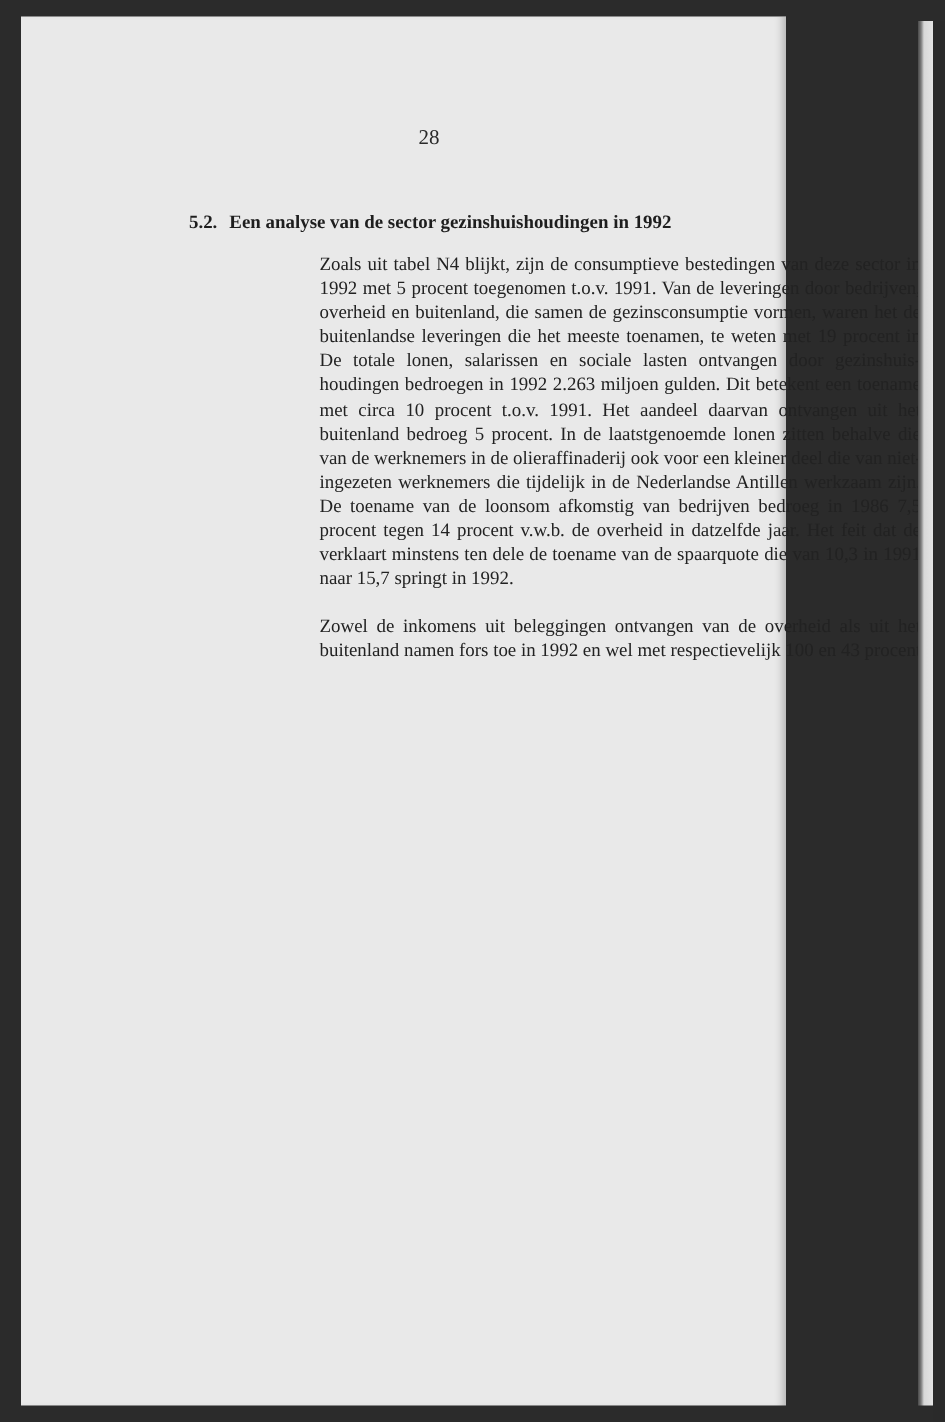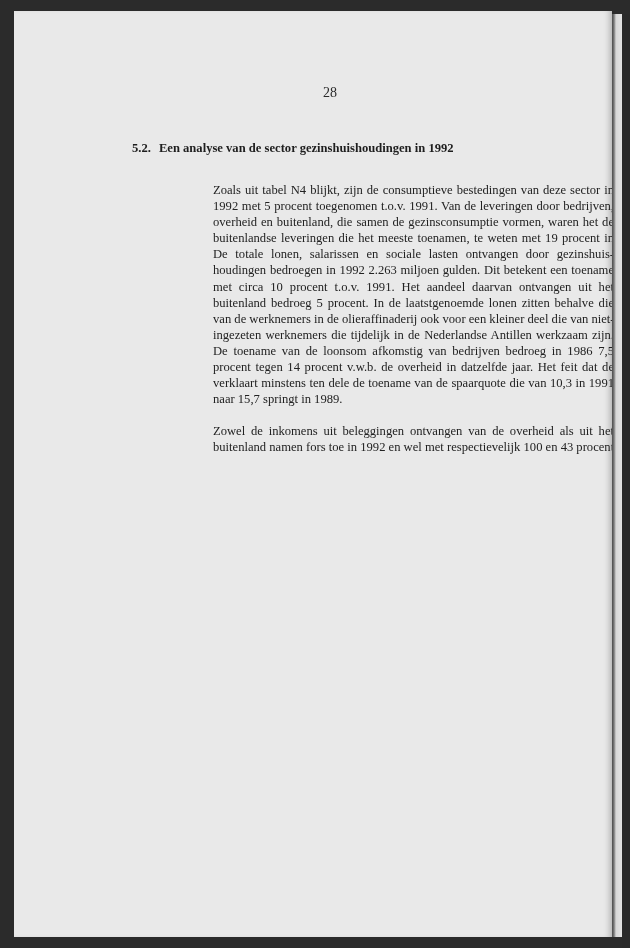--- a/index.html
+++ b/index.html
@@ -6,23 +6,24 @@
     body {
       width: 630px; height: 948px;
       background: #2b2b2b;
       position: relative;
       overflow: hidden;
       font-family: "Liberation Serif", "DejaVu Serif", serif;
     }
     .page {
       position: absolute;
       left: 14px; top: 11px;
-      width: 598px; height: 926px;
+      width: 492px; height: 926px;
       background: #e9e9e9;
       box-shadow: inset -6px 0 6px -4px rgba(0,0,0,0.25);
+      padding-left: 18px;
     }
     .page-edge {
       position: absolute;
       left: 612px; top: 14px;
       width: 10px; height: 923px;
       background: linear-gradient(to right, #4a4a4a 0px, #7a7a7a 2px, #d8d8d8 4px, #e4e4e4 10px);
     }
     .page-edge-shadow {
       position: absolute;
       left: 622px; top: 14px;
@@ -34,36 +35,35 @@
       left: 0; width: 100%;
       top: 74px;
       text-align: center;
       font-size: 14px;
       color: #2a2a2a;
       padding-left: 34px;
       box-sizing: border-box;
     }
     .section-heading {
       position: absolute;
-      left: 118px; top: 130px;
+      left: 112px; top: 130px;
       font-size: 12.6px;
       font-weight: bold;
       color: #1e1e1e;
       white-space: nowrap;
     }
     .section-heading .num { margin-right: 8px; }
     .body-text {
       position: absolute;
       left: 199px; top: 157px;
       width: 401px;
       font-size: 12.6px;
       line-height: 16.1px;
       color: #222;
       text-align: justify;
-      margin-top: 14px;
     }
     .body-text p { margin: 0; }
     .body-text p.gap { margin-top: 16px; }
     .line { display: block; text-align: justify; text-align-last: justify; white-space: nowrap; }
     .line.last { text-align-last: left; }
   </style>
 </head>
 <body>
 
 <div class="page">
@@ -83,21 +83,21 @@
     <p>
       <span class="line">De totale lonen, salarissen en sociale lasten ontvangen door gezinshuis-</span>
       <span class="line">houdingen bedroegen in 1992  2.263 miljoen gulden. Dit betekent een toename</span>
       <span class="line">met circa 10 procent   t.o.v. 1991.  Het aandeel daarvan ontvangen uit het</span>
       <span class="line">buitenland bedroeg 5 procent.  In de laatstgenoemde lonen zitten behalve die</span>
       <span class="line">van de werknemers in de olieraffinaderij ook voor een kleiner deel die van niet-</span>
       <span class="line">ingezeten werknemers die tijdelijk in de Nederlandse Antillen werkzaam zijn.</span>
       <span class="line">De toename van de loonsom afkomstig van bedrijven bedroeg in 1986   7,5</span>
       <span class="line">procent tegen 14 procent v.w.b. de overheid in datzelfde jaar. Het feit dat de</span>
       <span class="line">verklaart minstens ten dele  de toename van de spaarquote die van 10,3 in 1991</span>
-      <span class="line last">naar 15,7 springt in 1989.</span>
+      <span class="line last">naar 15,7 springt in 1992.</span>
     </p>
     <p class="gap">
       <span class="line">Zowel de inkomens uit beleggingen ontvangen van de overheid als uit het</span>
       <span class="line">buitenland namen fors toe in 1992 en wel met respectievelijk 100 en 43 procent.</span>
     </p>
   </div>
 </div>
 
 <div class="page-edge"></div>
 <div class="page-edge-shadow"></div>

